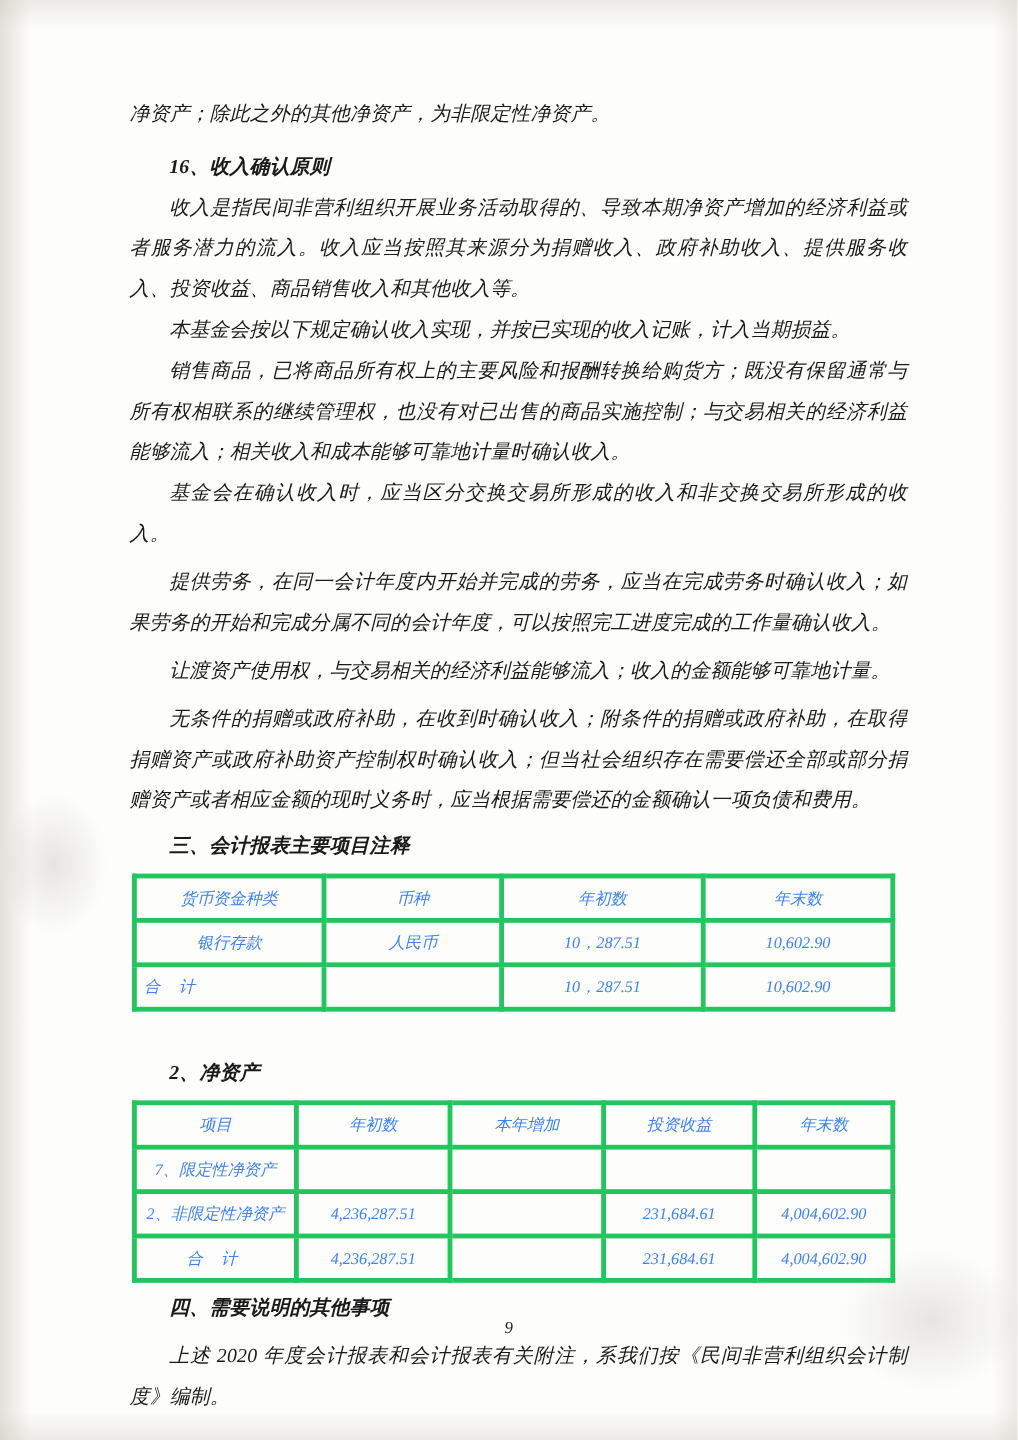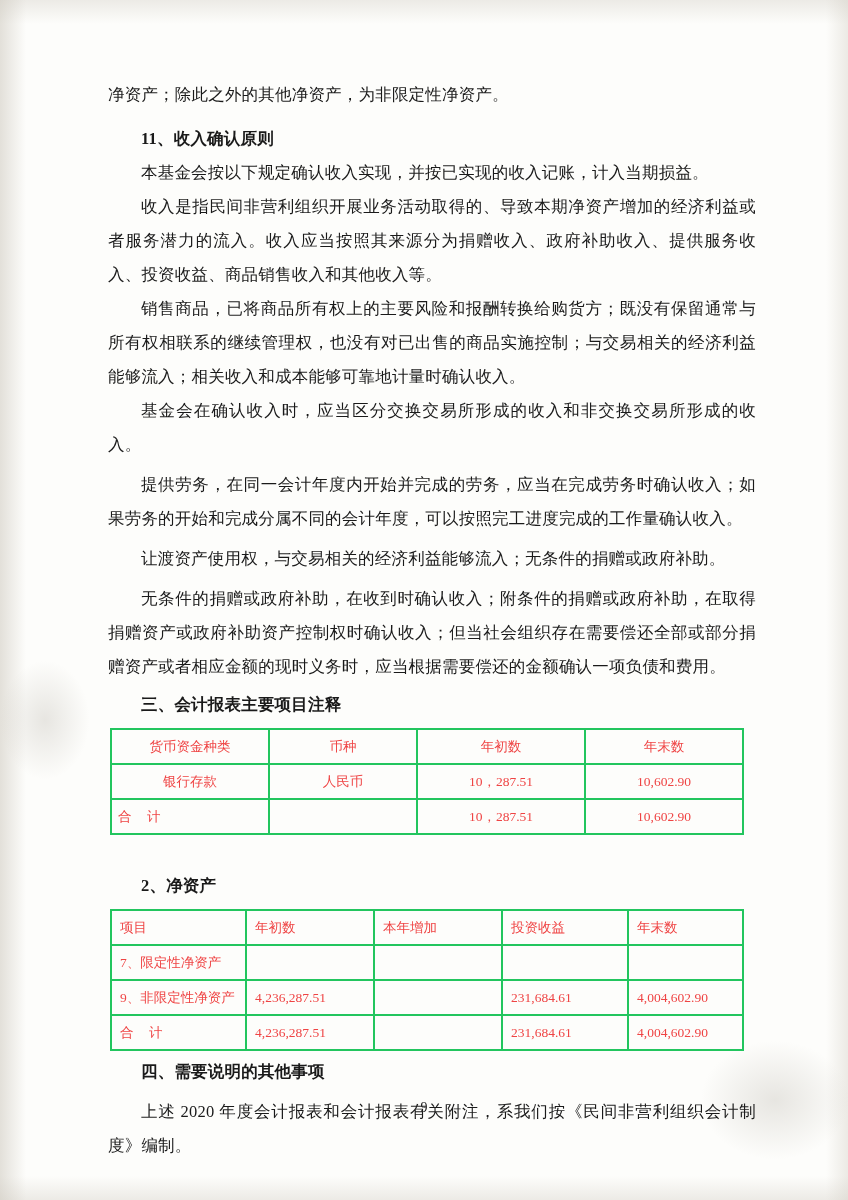--- a/index.html
+++ b/index.html
@@ -14,20 +14,21 @@
     color: #1a1a1a;
     position: relative;
     overflow: hidden;
   }
   .page {
     position: absolute;
     left: 0; top: 0;
     width: 848px;
     height: 1200px;
     background: #fdfdfb;
+    font-style: italic;
   }
   
   .paper-tint {
     position: absolute;
     inset: 0;
     background:
       linear-gradient(90deg, rgba(205,200,190,0.55) 0px, rgba(255,255,255,0) 26px),
       linear-gradient(270deg, rgba(210,205,195,0.40) 0px, rgba(255,255,255,0) 22px),
       linear-gradient(180deg, rgba(205,200,190,0.35) 0px, rgba(255,255,255,0) 24px),
       linear-gradient(0deg, rgba(205,200,190,0.35) 0px, rgba(255,255,255,0) 24px);
@@ -60,30 +61,30 @@
   }
   .gap-s { height: 6px; }
 
   table.doc-table {
     border-collapse: collapse;
     width: 632px;
     margin-left: 0px;
     table-layout: fixed;
   }
   table.doc-table td {
-    border: 2px solid #22c55e;
+    border: 4px solid #22c55e;
     height: 33px;
     font-size: 13.5px;
     padding: 0 8px;
     line-height: 18px;
-    color: #ef4444;
+    color: #3b82f6;
   }
   .tbl1 td { text-align: center; }
   .tbl1 .sum { letter-spacing: 6px; padding-left: 6px; text-align: left; }
-  .tbl2 td { text-align: left; }
+  .tbl2 td { text-align: center; }
   .tbl2 .sum { letter-spacing: 6px; }
 
   .table-wrap { margin-left: 2px; }
 
   .pagenum {
     position: absolute;
     top: 1100px;
     left: 0;
     width: 848px;
     text-align: center;
@@ -97,29 +98,29 @@
 
 <div class="page">
   <div class="paper-tint"></div>
   <div class="smudge" style="left:0px; top:660px; width:90px; height:120px;"></div>
   <div class="smudge" style="left:700px; top:1040px; width:150px; height:120px;"></div>
 
   <div class="content">
 
     <p>净资产；除此之外的其他净资产，为非限定性净资产。</p>
     <div class="gap-s"></div>
-    <p class="heading">11、收入确认原则</p>
+    <p class="heading">16、收入确认原则</p>
+    <p class="indent">收入是指民间非营利组织开展业务活动取得的、导致本期净资产增加的经济利益或者服务潜力的流入。收入应当按照其来源分为捐赠收入、政府补助收入、提供服务收入、投资收益、商品销售收入和其他收入等。</p>
     <p class="indent">本基金会按以下规定确认收入实现，并按已实现的收入记账，计入当期损益。</p>
-    <p class="indent">收入是指民间非营利组织开展业务活动取得的、导致本期净资产增加的经济利益或者服务潜力的流入。收入应当按照其来源分为捐赠收入、政府补助收入、提供服务收入、投资收益、商品销售收入和其他收入等。</p>
     <p class="indent">销售商品，已将商品所有权上的主要风险和报酬转换给购货方；既没有保留通常与所有权相联系的继续管理权，也没有对已出售的商品实施控制；与交易相关的经济利益能够流入；相关收入和成本能够可靠地计量时确认收入。</p>
     <p class="indent">基金会在确认收入时，应当区分交换交易所形成的收入和非交换交易所形成的收入。</p>
     <div class="gap-s"></div>
     <p class="indent">提供劳务，在同一会计年度内开始并完成的劳务，应当在完成劳务时确认收入；如果劳务的开始和完成分属不同的会计年度，可以按照完工进度完成的工作量确认收入。</p>
     <div class="gap-s"></div>
-    <p class="indent">让渡资产使用权，与交易相关的经济利益能够流入；无条件的捐赠或政府补助。</p>
+    <p class="indent">让渡资产使用权，与交易相关的经济利益能够流入；收入的金额能够可靠地计量。</p>
     <div class="gap-s"></div>
     <p class="indent">无条件的捐赠或政府补助，在收到时确认收入；附条件的捐赠或政府补助，在取得捐赠资产或政府补助资产控制权时确认收入；但当社会组织存在需要偿还全部或部分捐赠资产或者相应金额的现时义务时，应当根据需要偿还的金额确认一项负债和费用。</p>
     <p class="heading">三、会计报表主要项目注释</p>
 
     <div class="gap-s"></div>
     <div class="table-wrap">
       <table class="doc-table tbl1">
         <colgroup>
           <col style="width:158px">
           <col style="width:148px">
@@ -171,21 +172,21 @@
             <td>年末数</td>
           </tr>
           <tr>
             <td>7、限定性净资产</td>
             <td class="num"></td>
             <td class="num"></td>
             <td class="num"></td>
             <td class="num"></td>
           </tr>
           <tr>
-            <td>9、非限定性净资产</td>
+            <td>2、非限定性净资产</td>
             <td class="num">4,236,287.51</td>
             <td class="num"></td>
             <td class="num">231,684.61</td>
             <td class="num">4,004,602.90</td>
           </tr>
           <tr>
             <td class="sum">合   计</td>
             <td class="num">4,236,287.51</td>
             <td class="num"></td>
             <td class="num">231,684.61</td>

